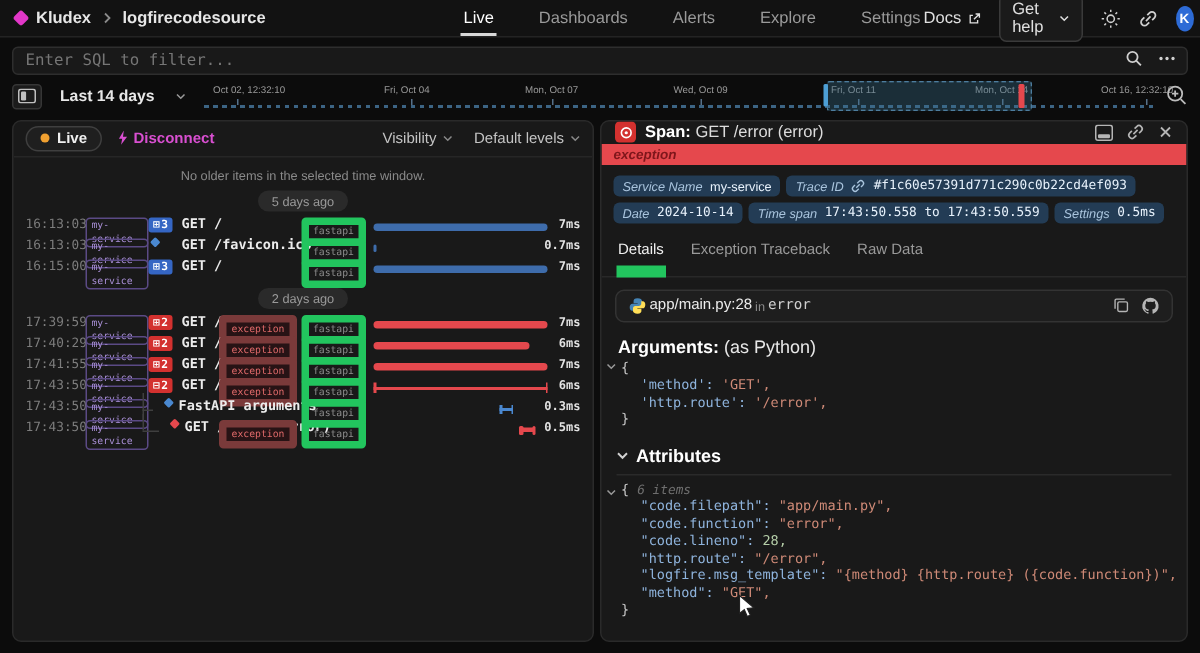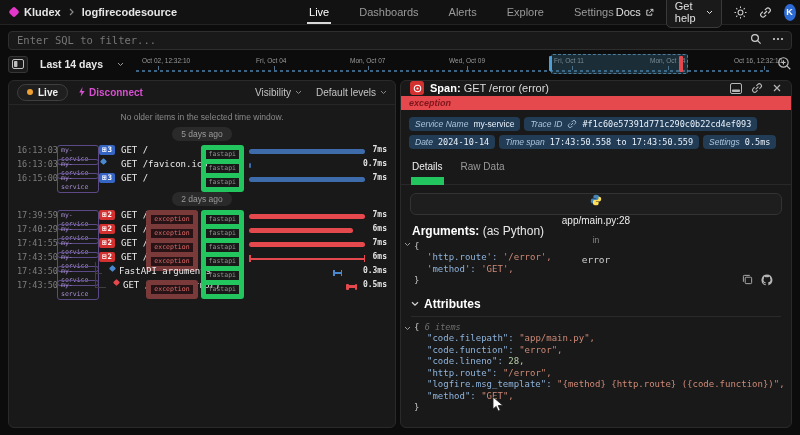--- a/index.html
+++ b/index.html
@@ -73,21 +73,21 @@
   .svc { display:inline-block; border:1px solid #5b4a85; color:#a98fd6; border-radius:3px;
     font-family:"DejaVu Sans Mono", monospace; font-size:6.5px; padding:0 3px; line-height:9px; }
   .bslot { width:22px; flex:none; display:flex; align-items:center; }
   .badge { display:inline-flex; align-items:center; gap:1px; height:10px; padding:0 3px; border-radius:2px;
     color:#fff; font-family:"DejaVu Sans Mono", monospace; font-size:7.5px; font-weight:bold; }
   .b-blue { background:#3566c4; }
   .b-red  { background:#d3312f; }
   .leaficon { margin-left:2px; }
   .diamond { width:5px; height:5px; background:#4a88d0; transform:rotate(45deg); border-radius:1px; }
   .reddot  { width:5px; height:5px; background:#e5484d; transform:rotate(45deg); border-radius:1px; }
-  .route { font-family:"DejaVu Sans Mono", monospace; font-size:9px; font-weight:normal; color:#ececec; white-space:nowrap; }
+  .route { font-family:"DejaVu Sans Mono", monospace; font-size:9px; font-weight:bold; color:#ececec; white-space:nowrap; }
   .tags { position:absolute; left:186px; width:49px; display:flex; justify-content:flex-end; gap:3px; }
   .tag { font-family:"DejaVu Sans Mono", monospace; font-size:6.5px; padding:0 3px; border-radius:3px;
     border:5px solid #22c55e; color:#8f8f8f; line-height:9px; }
   .tag-exc { border-color:#7a3a3a; color:#e06a6a; background:#271315; }
   .barzone { position:absolute; left:240px; width:116px; height:14px; }
   .bar { position:absolute; top:4.5px; height:5px; border-radius:3px; }
   .bar.blue { background:#3e6cab; }
   .bar.red  { background:#e5484d; }
   .spanline .ln { position:absolute; top:6.5px; left:0; right:0; height:1.5px; background:#e5484d; }
   .spanline .cap { position:absolute; top:3.5px; width:1.5px; height:7px; background:#e5484d; }
@@ -112,21 +112,21 @@
   .metas { display:flex; flex-wrap:wrap; gap:4px; padding:7px 8px 5px; }
   .meta { display:flex; align-items:center; gap:5px; background:#233c55; border-radius:4px; padding:2px 6px; }
   .meta .ml2 { font-size:8.5px; font-style:italic; color:#a9c4dd; white-space:nowrap; }
   .meta .mv { font-size:8.5px; color:#e8f2fc; font-family:"DejaVu Sans Mono", monospace; white-space:nowrap; }
   .meta .mv.sans { font-family:"Liberation Sans", sans-serif; }
   .meta svg { color:#a9c4dd; flex:none; }
   .rp-tabs { display:flex; gap:16px; padding:4px 10px 0; font-size:10px; color:#9a9a9a; border-bottom:1px solid #282828; }
   .rp-tab { padding:3px 1px 5px; }
   .rp-tab.active { color:#f0f0f0; border-bottom:8px solid #22c55e; margin-bottom:-1px; }
   .srcbox { margin:8px 9px 0; background:#1e1e1e; border:1px solid #333; border-radius:6px;
-    height:22px; display:flex; align-items:center; gap:9px; padding:0 8px;flex-direction:column; }
+    height:22px; display:flex; align-items:center; gap:2px; padding:0 8px; }
   .srcfile { font-size:10px; color:#ececec; }
   .srcin { font-size:8.5px; color:#8a8a8a; }
   .srcfn { font-size:9.5px; color:#cfcfcf; font-family:"DejaVu Sans Mono", monospace; }
   .src-icons { margin-left:auto; display:flex; gap:8px; color:#b5b5b5; }
   .argshead { padding:9px 11px 2px; font-size:12px; color:#e8e8e8; }
   .argshead b { color:#fff; }
   .code { position:relative; padding:1px 12px 0 13px; font-family:"DejaVu Sans Mono", monospace;
     font-size:9px; line-height:11.5px; color:#c8c8c8; }
   .code .ln2 { white-space:pre; }
   .code .ind { padding-left:13px; }
@@ -538,20 +538,21 @@
           <span class="mv">17:43:50.558 to 17:43:50.559</span>
       </span>
       <span class="meta">
         <span class="ml2">Settings</span>
           <span class="mv">0.5ms</span>
       </span>
     </div>
 
     <div class="rp-tabs">
       <span class="rp-tab active">Details</span>
+      <span class="rp-tab">Exception Traceback</span>
       <span class="rp-tab">Raw Data</span>
     </div>
 
     <div class="srcbox">
       <span>
         <svg width="12" height="12" viewBox="0 0 12 12">
             <path d="M6 .8c-2 0-2.6.9-2.6 1.8v1.5h2.7v.4H2.6C1.6 4.5.8 5.3.8 6.9c0 1.4.6 2.3 1.7 2.3h1V7.7c0-1 .8-1.7 1.7-1.7h2.4c.8 0 1.4-.7 1.4-1.5V2.6C9 1.7 8 .8 6 .8z" fill="#4584b6"></path>
             <path d="M6 11.2c2 0 2.6-.9 2.6-1.8V7.9H5.9v-.4h3.5c1 0 1.8-.8 1.8-2.4 0-1.4-.6-2.3-1.7-2.3h-1v1.5c0 1-.8 1.7-1.7 1.7H4.4c-.8 0-1.4.7-1.4 1.5v1.9c0 .9 1 1.8 3 1.8z" fill="#ffde57"></path>
           </svg>
       </span>
@@ -576,22 +577,22 @@
     <div class="argshead">
       <b>Arguments:</b> <span>(as Python)</span>
     </div>
     <div class="code">
       <span class="caret">
         <svg width="7" height="5" viewBox="0 0 8 6">
             <path d="M1 1.2l3 3 3-3" stroke="currentColor" fill="none" stroke-width="1.2"></path>
           </svg>
       </span>
       <div class="ln2">{</div>
+      <div class="ln2 ind"><span class="key">'method':</span> <span class="str">'GET',</span></div>
       <div class="ln2 ind"><span class="key">'http.route':</span> <span class="str">'/error',</span></div>
-      <div class="ln2 ind"><span class="key">'method':</span> <span class="str">'GET',</span></div>
       <div class="ln2">}</div>
     </div>
 
     <div class="attrhead">
       <svg width="8" height="6" viewBox="0 0 8 6">
           <path d="M1 1.2l3 3 3-3" stroke="currentColor" fill="none" stroke-width="1.3"></path>
         </svg>
       <span>Attributes</span>
     </div>
     <div class="code" style="margin-top:4px">

